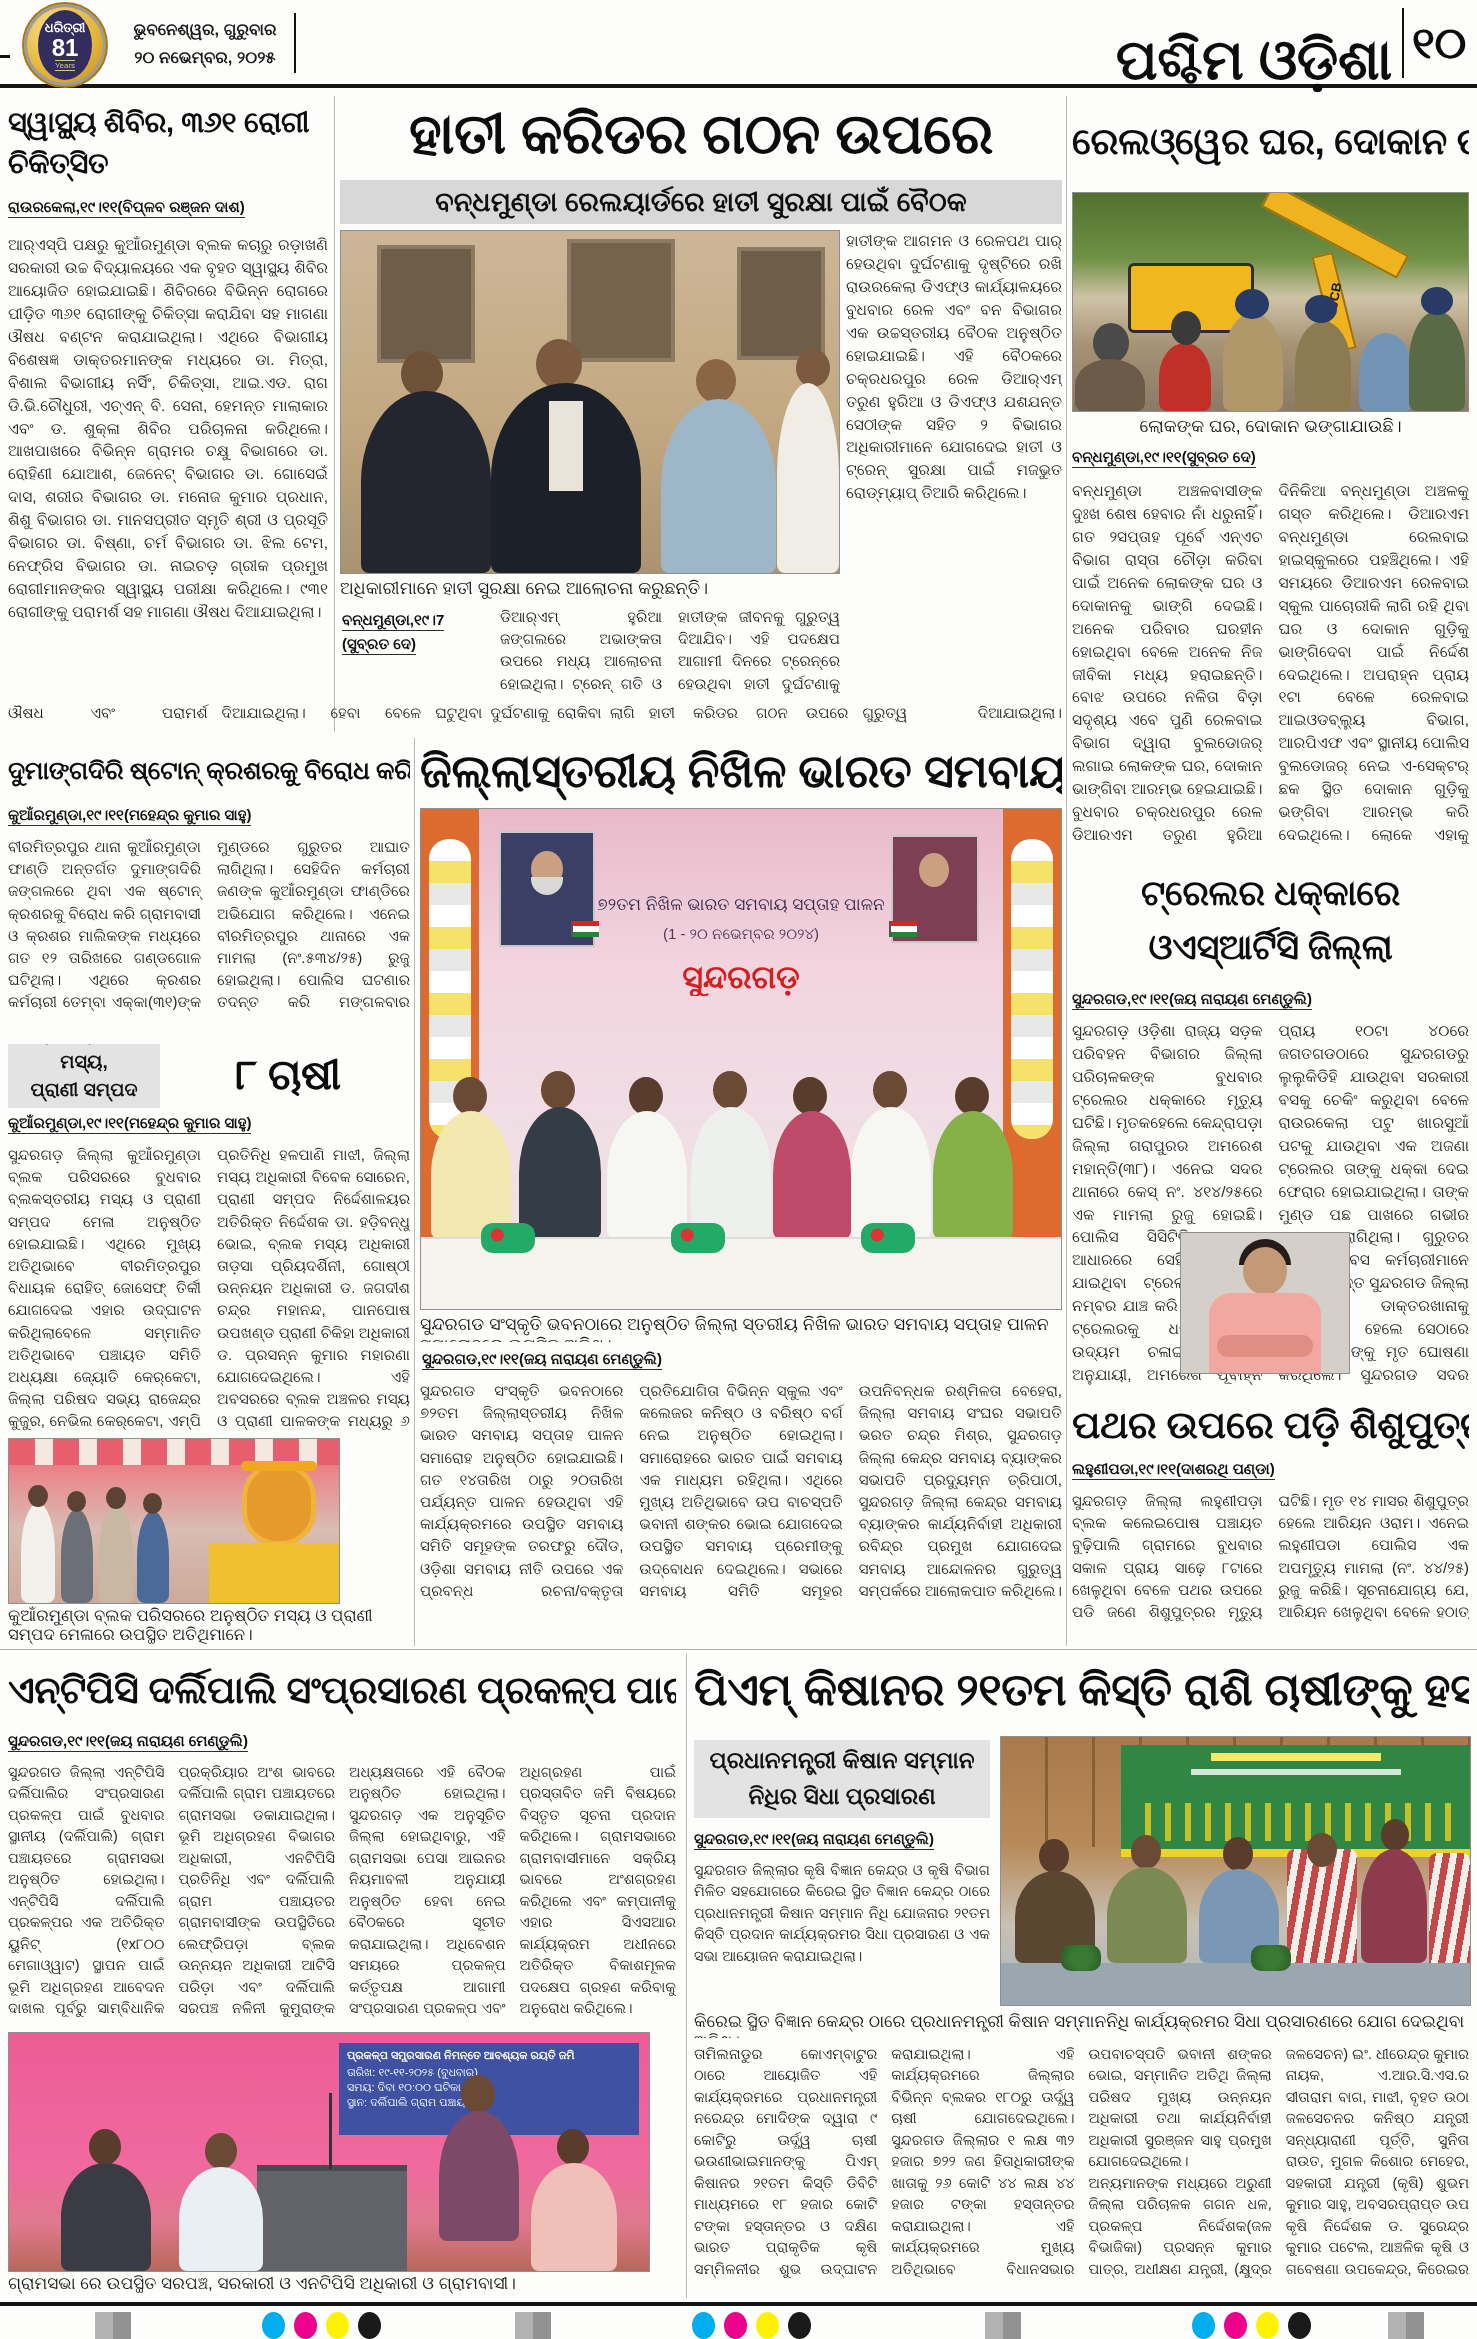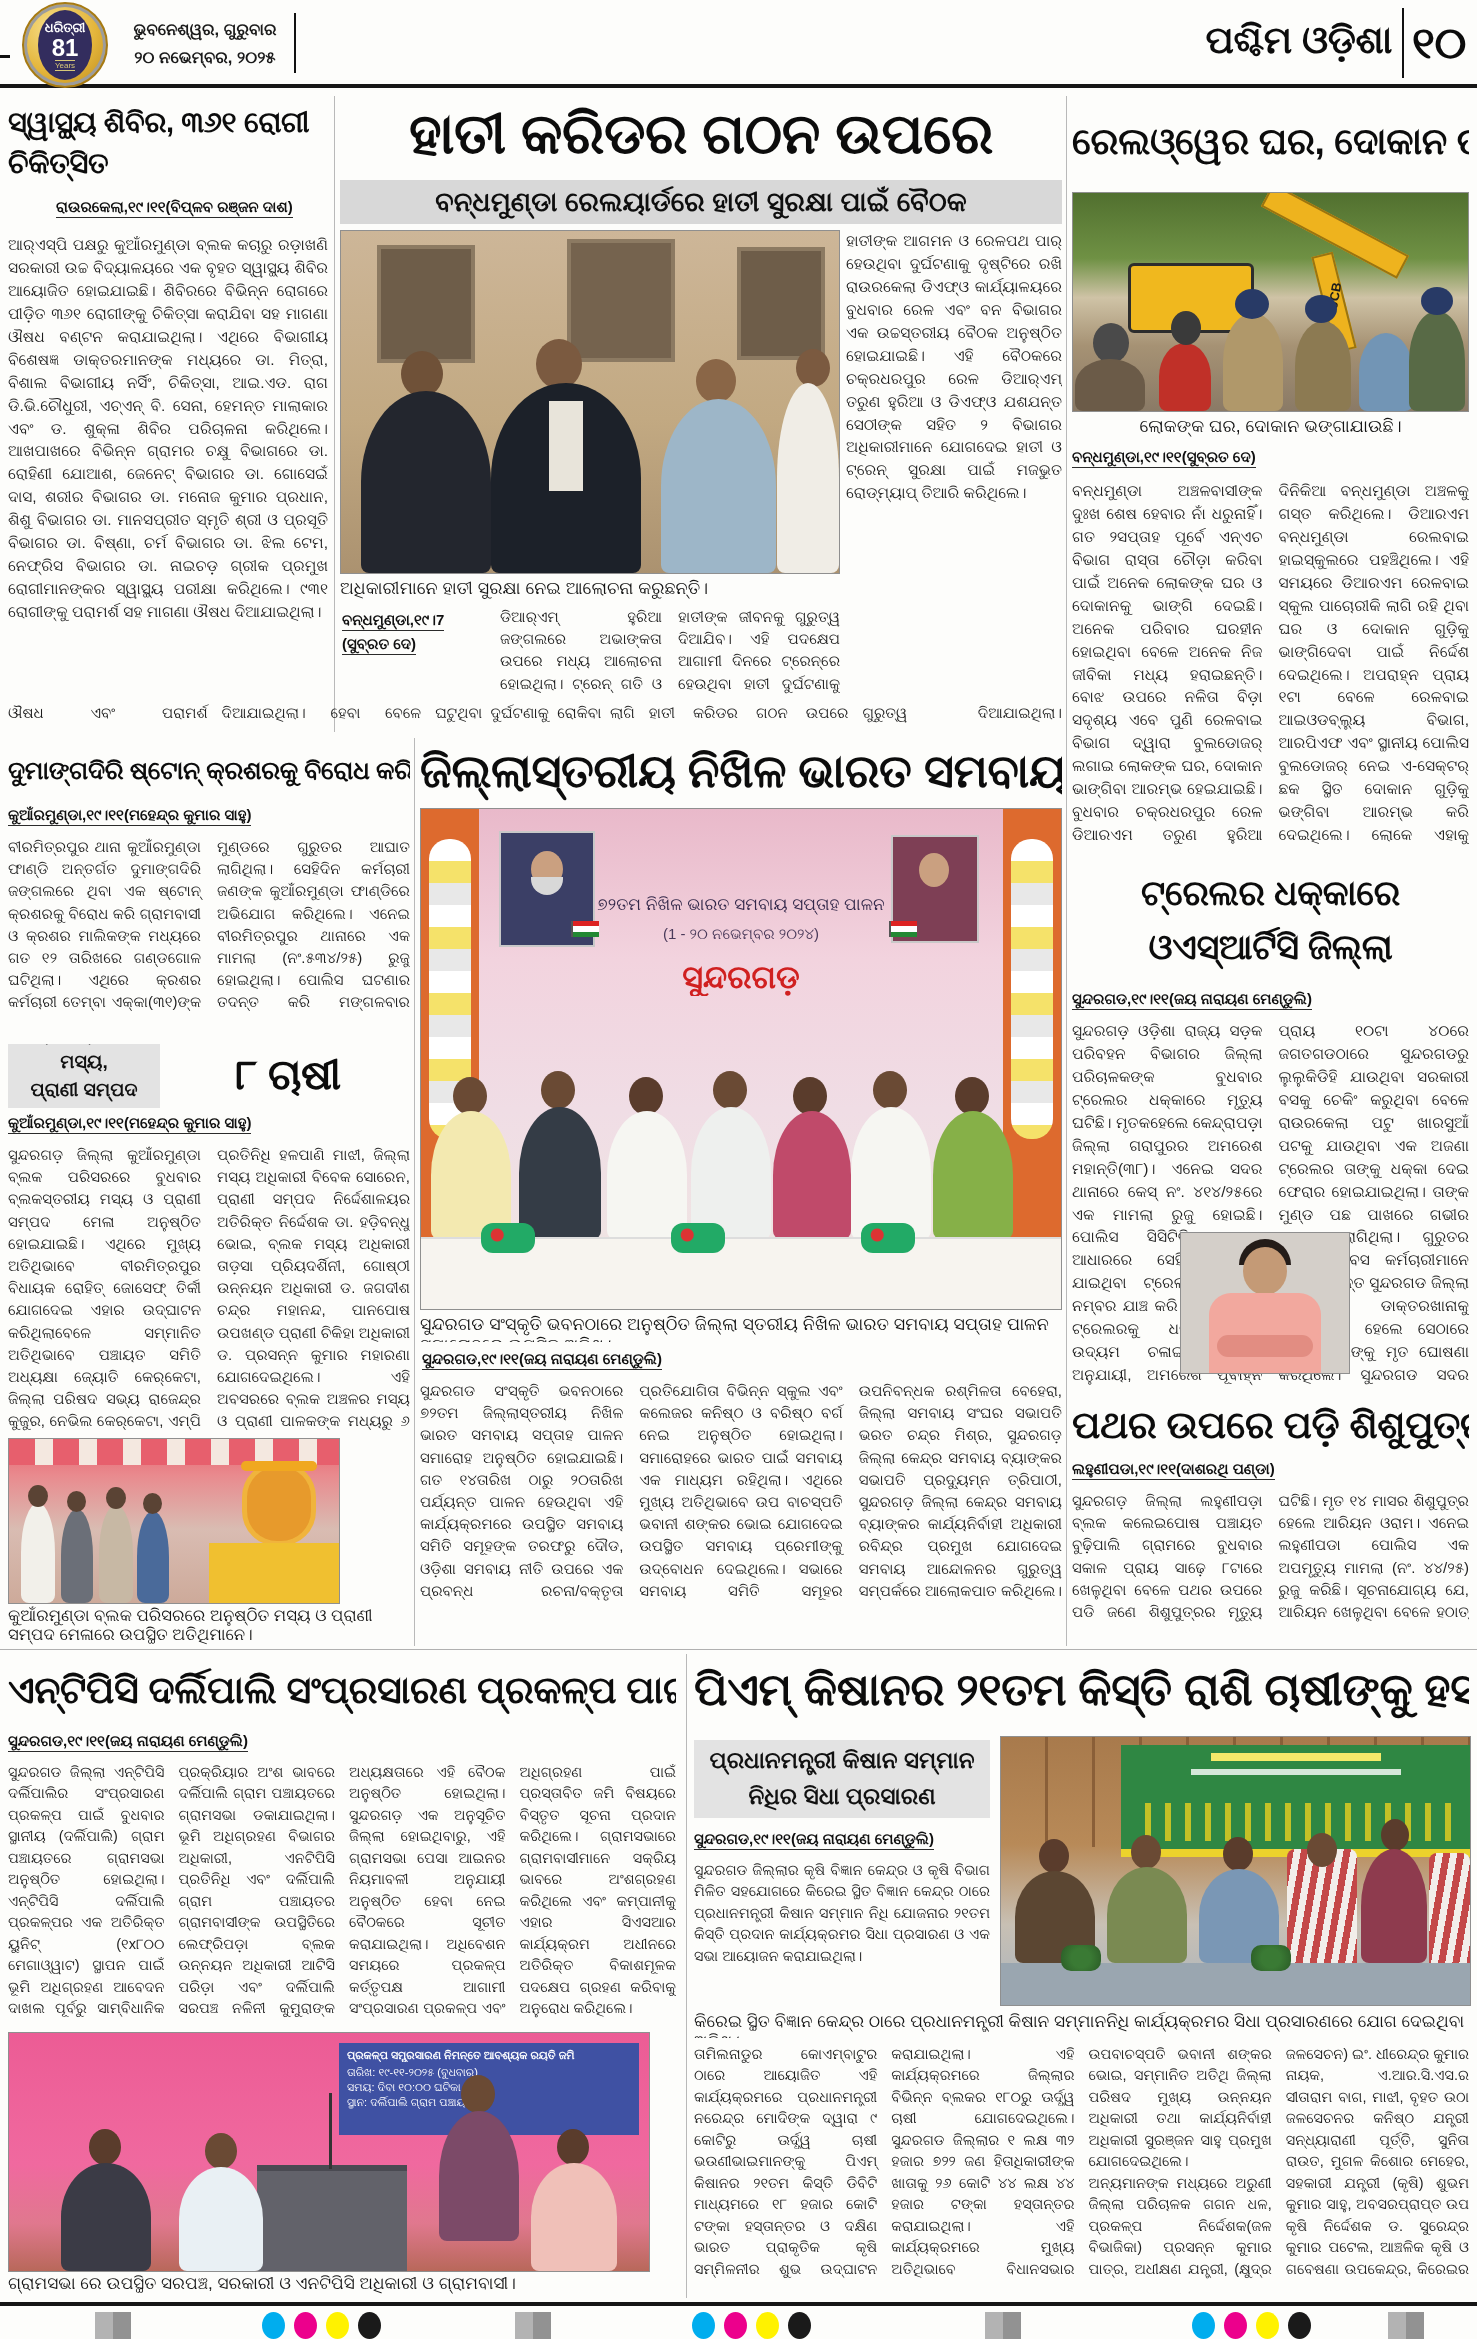--- a/index.html
+++ b/index.html
@@ -46,33 +46,33 @@
         <div style="font-size:13px;font-weight:bold;">ଧରିତ୍ରୀ</div>
         <div style="font-size:24px;font-weight:bold;line-height:1;">81</div>
         <div style="font-size:8px;color:#d8c878;border-top:1px solid #d8c878;border-bottom:1px solid #d8c878;">Years</div>
       </div>
     </div>
     <div class="abs" style="left:125px;top:15px;width:160px;height:56px;text-align:center;font-weight:bold;font-size:16.5px;line-height:1.7;">
       <div>ଭୁବନେଶ୍ୱର, ଗୁରୁବାର</div>
       <div>୨୦ ନଭେମ୍ବର, ୨୦୨୫</div>
     </div>
     <div class="abs" style="left:294px;top:13px;width:2px;height:60px;background:#111;"></div>
-    <div class="abs hl" style="left:1000px;top:8px;width:392px;height:64px;font-size:38px;text-align:right;line-height:64px;">ପଶ୍ଚିମ ଓଡ଼ିଶା</div>
+    <div class="abs hl" style="left:1000px;top:28px;width:392px;height:64px;font-size:56px;text-align:right;line-height:64px;">ପଶ୍ଚିମ ଓଡ଼ିଶା</div>
     <div class="abs" style="left:1402px;top:8px;width:2px;height:70px;background:#111;"></div>
     <div class="abs hl" style="left:1408px;top:12px;width:62px;height:62px;font-size:44px;line-height:62px;">୧୦</div>
   </div>
 
   <div class="vr" style="left:334px;top:96px;height:636px;"></div>
   <div class="vr" style="left:1066px;top:96px;height:1550px;"></div>
   <div class="vr" style="left:414px;top:738px;height:908px;"></div>
   <div class="vr" style="left:686px;top:1654px;height:644px;"></div>
   <div class="hr" style="left:0;top:1649px;width:1477px;"></div>
 
   <div class="abs hl hl-left" style="left:8px;top:102px;width:320px;height:86px;font-size:29px;line-height:1.4;text-align:left;">ସ୍ୱାସ୍ଥ୍ୟ ଶିବିର, ୩୬୧ ରୋଗୀ ଚିକିତ୍ସିତ</div>
-  <div class="abs byl" style="left:8px;top:198px;width:320px;height:26px;margin-left:48px;"><span>ରାଉରକେଲା,୧୯।୧୧(ବିପ୍ଳବ ରଞ୍ଜନ ଦାଶ)</span></div>
+  <div class="abs byl" style="left:8px;top:198px;width:320px;height:26px;"><span>ରାଉରକେଲା,୧୯।୧୧(ବିପ୍ଳବ ରଞ୍ଜନ ଦାଶ)</span></div>
   <div class="abs bd" style="left:8px;top:234px;width:320px;height:456px;">ଆର୍‌ଏସ୍‌ପି ପକ୍ଷରୁ କୁଆଁରମୁଣ୍ଡା ବ୍ଲକ କଚାରୁ ରଡ଼ାଖଣି ସରକାରୀ ଉଚ୍ଚ ବିଦ୍ୟାଳୟରେ ଏକ ବୃହତ ସ୍ୱାସ୍ଥ୍ୟ ଶିବିର ଆୟୋଜିତ ହୋଇଯାଇଛି। ଶିବିରରେ ବିଭିନ୍ନ ରୋଗରେ ପୀଡ଼ିତ ୩୬୧ ରୋଗୀଙ୍କୁ ଚିକିତ୍ସା କରାଯିବା ସହ ମାଗଣା ଔଷଧ ବଣ୍ଟନ କରାଯାଇଥିଲା। ଏଥିରେ ବିଭାଗୀୟ ବିଶେଷଜ୍ଞ ଡାକ୍ତରମାନଙ୍କ ମଧ୍ୟରେ ଡା. ମିତ୍ରା, ବିଶାଲ ବିଭାଗୀୟ ନର୍ସିଂ, ଚିକିତ୍ସା, ଆଇ.ଏଡ. ରାଗ ଡି.ଭି.ଚୌଧୁରୀ, ଏଚ୍‌ଏନ୍ ବି. ସେନା, ହେମନ୍ତ ମାଲାକାର ଏବଂ ଡ. ଶୁକ୍ଳା ଶିବିର ପରିଚାଳନା କରିଥିଲେ। ଆଖପାଖରେ ବିଭିନ୍ନ ଗ୍ରାମର ଚକ୍ଷୁ ବିଭାଗରେ ଡା. ରୋହିଣୀ ଯୋଆଶ, ଜେନେଟ୍ ବିଭାଗର ଡା. ଗୋସେଇଁ ଦାସ, ଶରୀର ବିଭାଗର ଡା. ମନୋଜ କୁମାର ପ୍ରଧାନ, ଶିଶୁ ବିଭାଗର ଡା. ମାନସପ୍ରୀତ ସ୍ମୃତି ଶ୍ରୀ ଓ ପ୍ରସୂତି ବିଭାଗର ଡା. ବିଷ୍ଣା, ଚର୍ମ ବିଭାଗର ଡା. ଝିଲ ଟେମ, ନେଫ୍ରିସ ବିଭାଗର ଡା. ନାଇଚଡ଼ ଗ୍ରୀକ ପ୍ରମୁଖ ରୋଗୀମାନଙ୍କର ସ୍ୱାସ୍ଥ୍ୟ ପରୀକ୍ଷା କରିଥିଲେ। ୯୩୧ ରୋଗୀଙ୍କୁ ପରାମର୍ଶ ସହ ମାଗଣା ଔଷଧ ଦିଆଯାଇଥିଲା।</div>
 
   <div class="abs hl" style="left:340px;top:92px;width:722px;height:84px;font-size:56px;line-height:84px;">ହାତୀ କରିଡର ଗଠନ ଉପରେ ଗୁରୁତ୍ୱ</div>
   <div class="abs subbar" style="left:340px;top:180px;width:722px;height:44px;font-size:27px;line-height:44px;">ବନ୍ଧମୁଣ୍ଡା ରେଲୟାର୍ଡରେ ହାତୀ ସୁରକ୍ଷା ପାଇଁ ବୈଠକ</div>
 
   <div class="photo" style="left:340px;top:230px;width:498px;height:342px;background:linear-gradient(180deg,#cdb698 0%,#c2a982 55%,#ab9270 100%);">
     <div class="abs" style="left:40px;top:18px;width:90px;height:110px;background:#6e5d49;box-shadow:0 0 0 4px #8c7a62;"></div>
     <div class="abs" style="left:230px;top:12px;width:100px;height:115px;background:#75634e;box-shadow:0 0 0 4px #8c7a62;"></div>
     <div class="abs" style="left:400px;top:20px;width:80px;height:105px;background:#6e5d49;box-shadow:0 0 0 4px #8c7a62;"></div>
     <div class="head" style="left:60px;top:120px;width:42px;height:46px;background:#6f5138;"></div>

